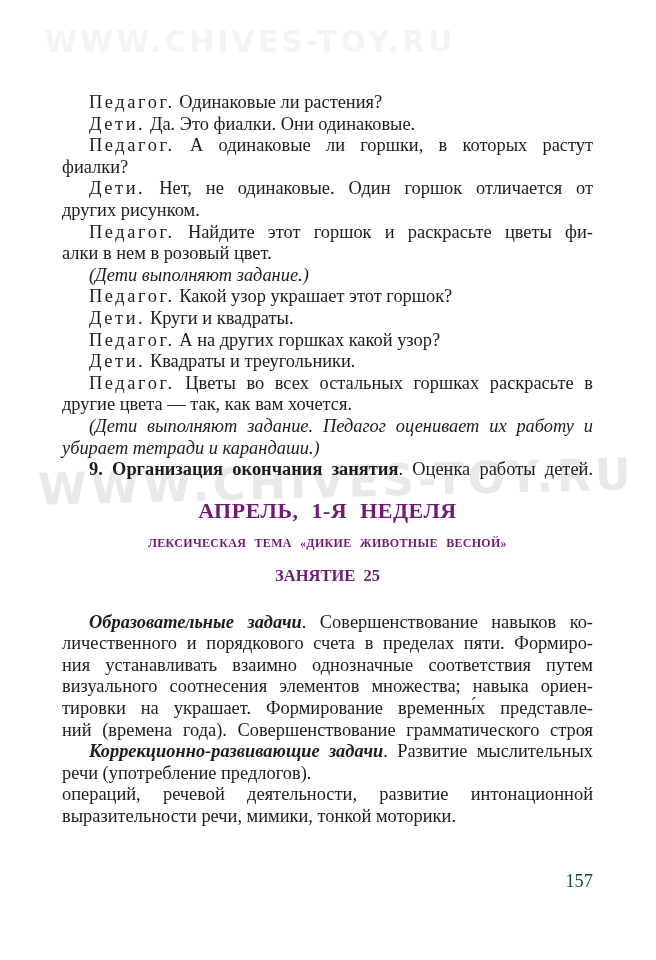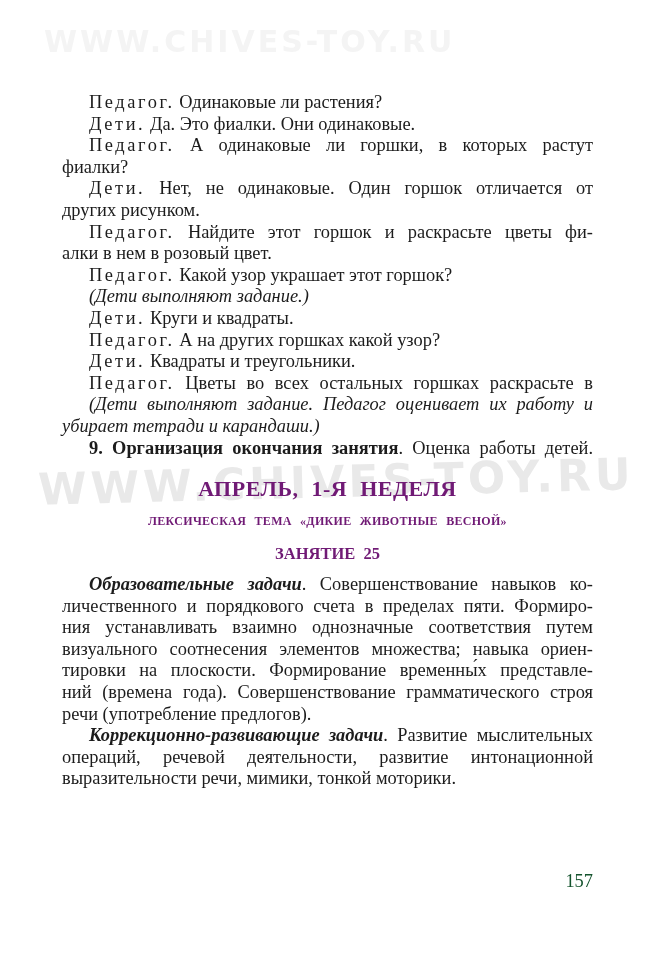--- a/index.html
+++ b/index.html
@@ -44,21 +44,21 @@
   .line.fill{text-align:justify;text-align-last:justify;}
   .line.first{text-indent:27px;}
   .rn{font-style:normal;font-weight:normal;}
   .rb{font-weight:bold;}
   .ri{font-style:italic;}
   .rbi{font-weight:bold;font-style:italic;}
   .rsp{letter-spacing:0.14em;}
   .h{font-weight:bold;text-align:center;color:#701a75;}
   .h1{font-size:22px;line-height:26px;margin-top:17px;word-spacing:7px;letter-spacing:0.5px;}
   .h2{font-size:12px;line-height:22px;margin-top:8px;word-spacing:5px;letter-spacing:0.3px;}
-  .h3{font-size:16.5px;line-height:20px;margin-top:12px;margin-bottom:10px;word-spacing:4px;}
+  .h3{font-size:16.5px;line-height:20px;margin-top:12px;margin-bottom:26px;word-spacing:4px;}
   .pagenum{
     position:absolute;
     right:63px;top:871px;
     z-index:1;
     font-size:18.4px;
     color:#14532d;
   }
 </style>
 </head>
 <body>
@@ -68,37 +68,38 @@
   <div class="watermark wm-mid">WWW.CHIVES-TOY.RU</div>
   <div class="content" id="content">
       <div class="line first"><span class="rsp">Педагог.</span><span class="rn"> Одинаковые ли растения?</span></div>
       <div class="line first"><span class="rsp">Дети.</span><span class="rn"> Да. Это фиалки. Они одинаковые.</span></div>
       <div class="line fill first"><span class="rsp">Педагог.</span><span class="rn"> А одинаковые ли горшки, в которых растут</span></div>
       <div class="line"><span class="rn">фиалки?</span></div>
       <div class="line fill first"><span class="rsp">Дети.</span><span class="rn"> Нет, не одинаковые. Один горшок отличается от</span></div>
       <div class="line"><span class="rn">других рисунком.</span></div>
       <div class="line fill first"><span class="rsp">Педагог.</span><span class="rn"> Найдите этот горшок и раскрасьте цветы фи-</span></div>
       <div class="line"><span class="rn">алки в нем в розовый цвет.</span></div>
+      <div class="line first"><span class="ri">(Дети выполняют задание.)</span></div>
       <div class="line first"><span class="rsp">Педагог.</span><span class="rn"> Какой узор украшает этот горшок?</span></div>
-      <div class="line first"><span class="ri">(Дети выполняют задание.)</span></div>
       <div class="line first"><span class="rsp">Дети.</span><span class="rn"> Круги и квадраты.</span></div>
       <div class="line first"><span class="rsp">Педагог.</span><span class="rn"> А на других горшках какой узор?</span></div>
       <div class="line first"><span class="rsp">Дети.</span><span class="rn"> Квадраты и треугольники.</span></div>
       <div class="line fill first"><span class="rsp">Педагог.</span><span class="rn"> Цветы во всех остальных горшках раскрасьте в</span></div>
+      <div class="line"><span class="rn">другие цвета — так, как вам хочется.</span></div>
       <div class="line fill first"><span class="ri">(Дети выполняют задание. Педагог оценивает их работу и</span></div>
       <div class="line"><span class="ri">убирает тетради и карандаши.)</span></div>
       <div class="line fill first"><span class="rb">9. Организация окончания занятия</span><span class="rn">. Оценка работы детей.</span></div>
       <div class="h h1">АПРЕЛЬ, 1-Я НЕДЕЛЯ</div>
       <div class="h h2">ЛЕКСИЧЕСКАЯ ТЕМА «ДИКИЕ ЖИВОТНЫЕ ВЕСНОЙ»</div>
       <div class="h h3">ЗАНЯТИЕ 25</div>
       <div class="line fill first"><span class="rbi">Образовательные задачи</span><span class="rn">. Совершенствование навыков ко-</span></div>
       <div class="line fill"><span class="rn">личественного и порядкового счета в пределах пяти. Формиро-</span></div>
       <div class="line fill"><span class="rn">ния устанавливать взаимно однозначные соответствия путем</span></div>
       <div class="line fill"><span class="rn">визуального соотнесения элементов множества; навыка ориен-</span></div>
-      <div class="line fill"><span class="rn">тировки на плоскости. Формирование временны́х представле-</span></div>
+      <div class="line fill"><span class="rn">тировки на украшает. Формирование временны́х представле-</span></div>
       <div class="line fill"><span class="rn">ний (времена года). Совершенствование грамматического строя</span></div>
+      <div class="line fill first"><span class="rbi">Коррекционно-развивающие задачи</span><span class="rn">. Развитие мыслительных</span></div>
       <div class="line"><span class="rn">речи (употребление предлогов).</span></div>
-      <div class="line fill first"><span class="rbi">Коррекционно-развивающие задачи</span><span class="rn">. Развитие мыслительных</span></div>
       <div class="line fill"><span class="rn">операций, речевой деятельности, развитие интонационной</span></div>
       <div class="line"><span class="rn">выразительности речи, мимики, тонкой моторики.</span></div>
     </div>
   <div class="pagenum">157</div>
 </div>
 
 </body></html>

